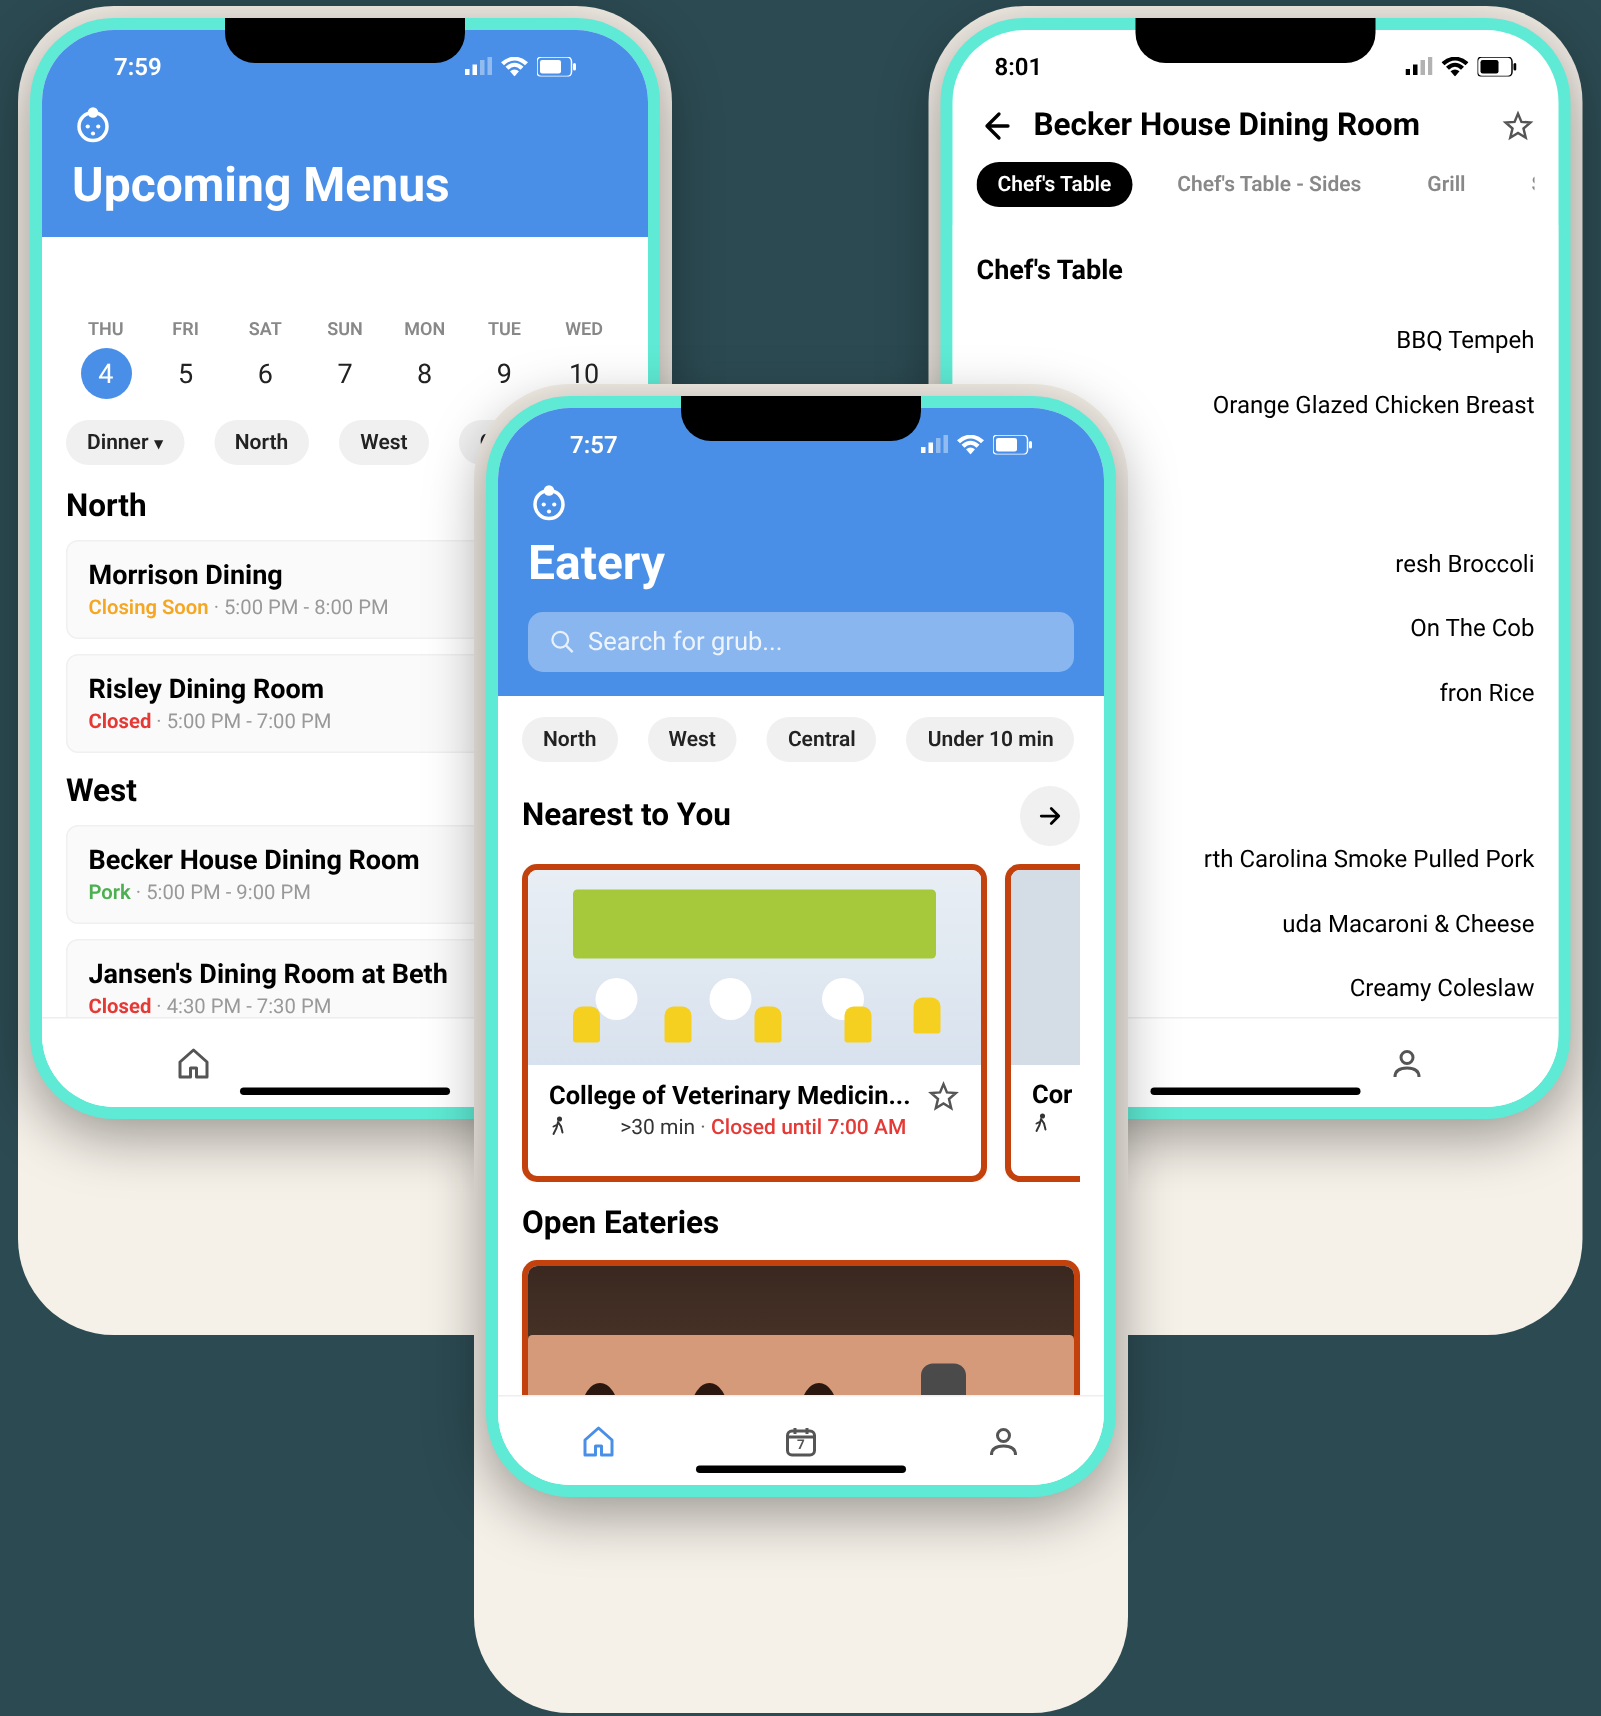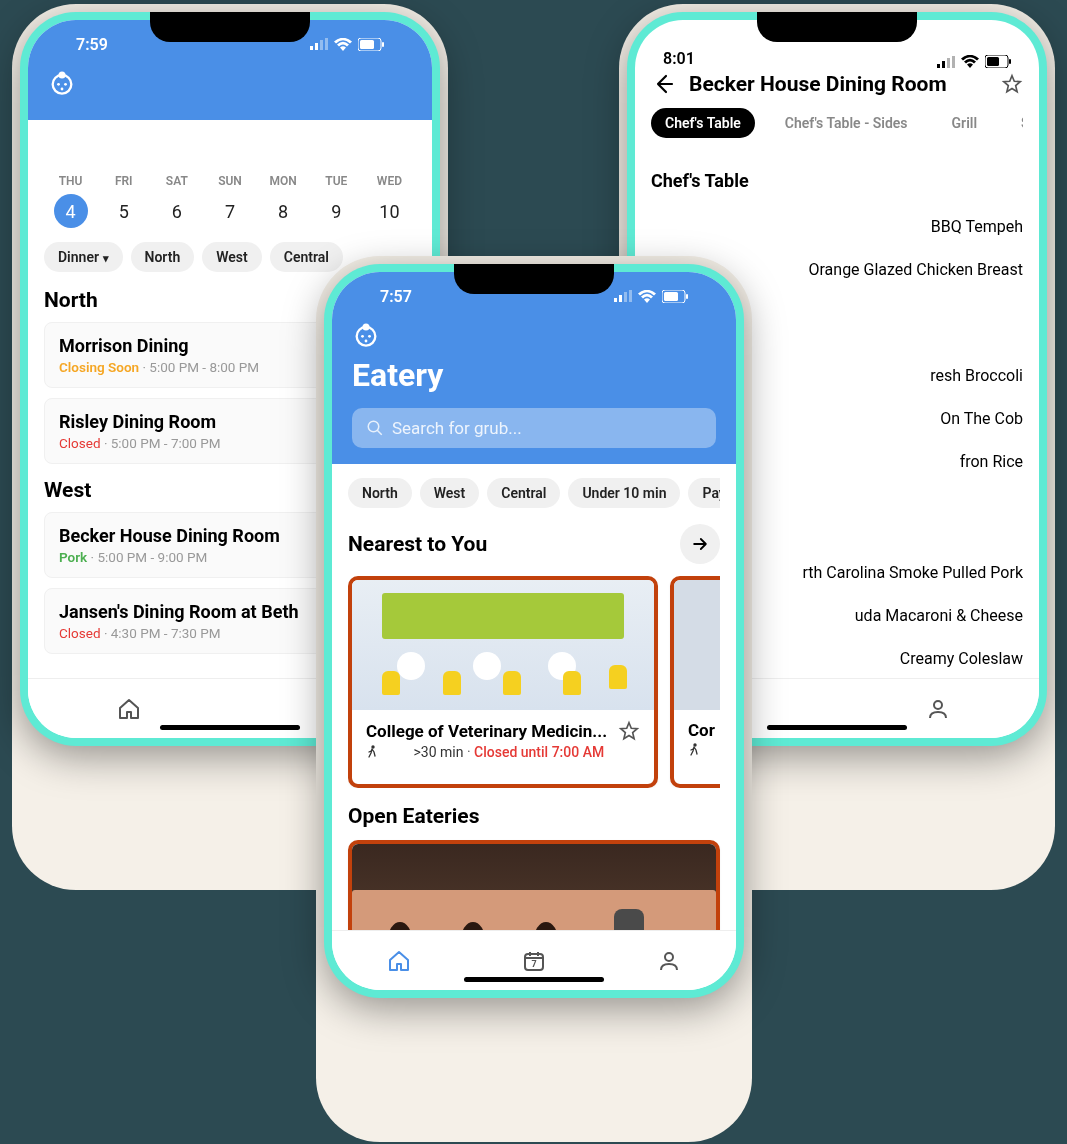--- a/index.html
+++ b/index.html
@@ -9,31 +9,31 @@
 .phone-inner { width: 100%; height: 100%; background: #fff; border-radius: 48px; overflow: hidden; position: relative; display: flex; flex-direction: column; }
 .phone-outer { position: absolute; width: 436px; height: 886px; background: #f5f0e8; border-radius: 64px; }
 
 .notch { position: absolute; top: 0; left: 50%; transform: translateX(-50%); width: 160px; height: 30px; background: #000; border-radius: 0 0 20px 20px; z-index: 10; }
 
 .statusbar { height: 48px; display: flex; align-items: center; justify-content: space-between; padding: 0 28px; font-size: 16px; font-weight: 600; position: relative; z-index: 5; }
 .statusbar .icons { display: flex; gap: 6px; align-items: center; }
 
 .header-blue { background: #4a8fe7; color: #fff; padding: 0 20px 16px; }
 .header-blue .statusbar { color: #fff; }
-.header-white .statusbar { color: #000; align-items: flex-end; }
+.header-white .statusbar { color: #000; }
 
 .app-logo { width: 28px; height: 28px; margin-bottom: 4px; }
 .app-title { font-size: 32px; font-weight: 700; }
 
 .search-box { margin: 14px 0 0; background: rgba(255,255,255,0.35); border-radius: 10px; padding: 10px 14px; display: flex; align-items: center; gap: 8px; color: rgba(255,255,255,0.85); font-size: 17px; }
 .search-icon-svg { width: 18px; height: 18px; opacity: 0.8; }
 
 .content { flex: 1; background: #fff; overflow-y: hidden; padding: 14px 16px; }
 
-.chips { display: flex; gap: 8px; overflow: hidden; margin-bottom: 16px; }
+.chips { display: flex; gap: 20px; overflow: hidden; margin-bottom: 16px; }
 .chip { background: #f0f0f0; border-radius: 18px; padding: 7px 14px; font-size: 14px; font-weight: 600; white-space: nowrap; color: #222; }
 .chip .chev { font-size: 11px; margin-left: 4px; }
 
 .section-row { display: flex; align-items: center; justify-content: space-between; margin-bottom: 12px; }
 .section-title { font-size: 21px; font-weight: 700; }
 .arrow-btn { width: 40px; height: 40px; border-radius: 50%; background: #f0f0f0; display: flex; align-items: center; justify-content: center; font-size: 20px; }
 
 .card { border: 4px solid #c2410c; border-radius: 10px; overflow: hidden; margin-bottom: 16px; background: #fff; box-shadow: 0 1px 3px rgba(0,0,0,0.05); }
 .card-img { width: 100%; height: 130px; background: linear-gradient(135deg, #dde5b0, #f4e8a0); position: relative; }
 .card-img.cafe { background: linear-gradient(135deg, #8a5a4a, #c89080); }
@@ -57,21 +57,21 @@
 .days-row { display: flex; justify-content: space-between; padding-bottom: 14px; }
 .day { flex: 1; text-align: center; font-size: 18px; color: #222; }
 .day .circle { display: inline-flex; width: 34px; height: 34px; border-radius: 50%; align-items: center; justify-content: center; }
 .day.selected .circle { background: #4a8fe7; color: #fff; }
 
 .region-title { font-size: 21px; font-weight: 700; margin: 14px 0 10px; }
 .dining-card { background: #fafafa; border: 1px solid #f0f0f0; border-radius: 8px; padding: 12px 14px; margin-bottom: 10px; }
 .dining-name { font-size: 18px; font-weight: 700; margin-bottom: 3px; }
 .dining-status { font-size: 13.5px; }
 .status-closing { color: #f5a623; font-weight: 600; }
-.status-closed { color: #e53935; font-weight: 400; }
+.status-closed { color: #e53935; font-weight: 700; }
 .status-open { color: #4caf50; font-weight: 600; }
 .dining-hours { color: #999; }
 
 
 .detail-header { padding: 0 16px 12px; }
 .detail-title-row { display: flex; align-items: center; gap: 14px; padding: 4px 0 12px; }
 .detail-title { font-size: 21px; font-weight: 700; flex: 1; white-space: nowrap; overflow: hidden; text-overflow: ellipsis; }
 .detail-chips { display: flex; gap: 16px; overflow: hidden; }
 .detail-chip { font-size: 14px; font-weight: 600; color: #888; white-space: nowrap; padding: 7px 14px; border-radius: 18px; }
 .detail-chip.active { background: #000; color: #fff; }
@@ -118,20 +118,21 @@
             </svg>
     </span>
    </div>
    <svg class="app-logo" viewBox="0 0 24 24">
           <circle cx="12" cy="14" r="8" fill="none" stroke="#fff" stroke-width="2"></circle>
           <circle cx="12" cy="6" r="3" fill="#fff"></circle>
           <circle cx="9" cy="14" r="1.2" fill="#fff"></circle>
           <circle cx="15" cy="14" r="1.2" fill="#fff"></circle>
           <circle cx="12" cy="18" r="1.2" fill="#fff"></circle>
         </svg>
+   <div class="app-title">Upcoming Menus</div>
   </div>
   <div class="content" style="padding-top:0;margin-top:40px;">
    <div class="week-row">
     <span>THU</span>
           <span>FRI</span>
           <span>SAT</span>
           <span>SUN</span>
           <span>MON</span>
           <span>TUE</span>
           <span>WED</span>

